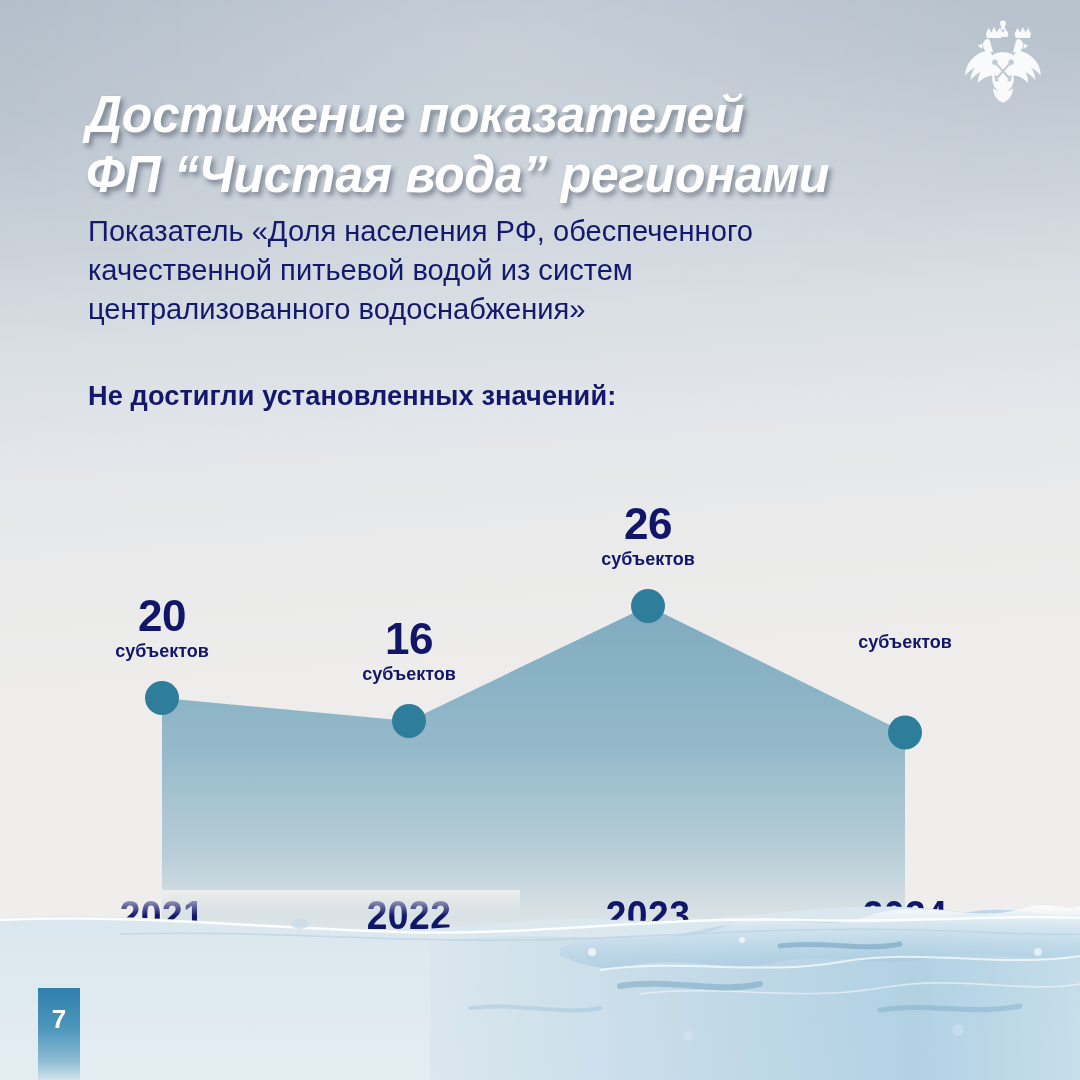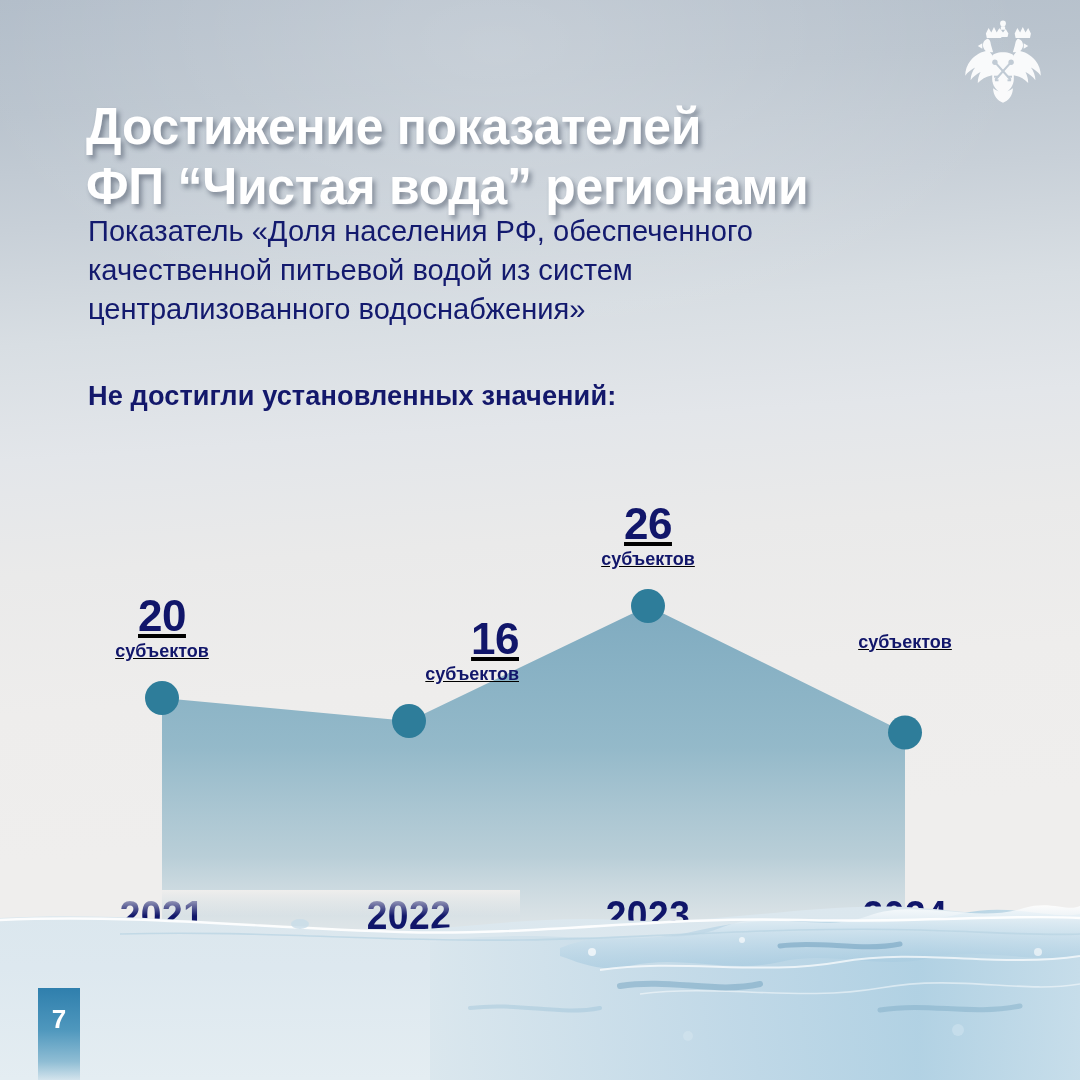--- a/index.html
+++ b/index.html
@@ -38,22 +38,23 @@
   
   #emblem {
     position:absolute; right:32px; top:16px;
     width:90px; height:96px;
     opacity:0.92;
   }
   #emblem svg { display:block; width:100%; height:100%; }
 
   
   #title-block {
-    position:absolute; left:86px; top:96px;
+    position:absolute; left:86px; top:84px;
     width:880px;
+    font-style:italic;
   }
   .title-line {
     font-size:52px;
     font-weight:bold;
     color:#ffffff;
     line-height:1.16;
     letter-spacing:-0.3px;
     white-space:nowrap;
     text-shadow:3px 4px 5px rgba(40,52,70,0.45);
     transform:scaleX(0.96);
@@ -93,21 +94,20 @@
     width:1080px; height:1080px;
     pointer-events:none;
   }
   #chart svg { display:block; width:1080px; height:1080px; }
 
   .pt-label {
     position:absolute;
     text-align:center;
     width:220px;
     pointer-events:none;
-    text-decoration:underline;
   }
   .pt-value {
     font-size:44px;
     font-weight:bold;
     color:#11166a;
     line-height:1.0;
     letter-spacing:-0.5px;
   }
   .pt-unit {
     font-size:18px;
@@ -230,21 +230,21 @@
           <circle cx="648" cy="606" r="17" fill="#2e7d9a"></circle>
           <circle cx="905" cy="732.5" r="17" fill="#2e7d9a"></circle>
         </g>
     </svg>
   </div>
 
   <div class="pt-label" id="lbl0" style="left: 52px; top: 594px;">
     <div class="pt-value">20</div>
     <div class="pt-unit">субъектов</div>
   </div>
-  <div class="pt-label" id="lbl1" style="left: 299px; top: 617px; text-align: right;">
+  <div class="pt-label" id="lbl1" style="left: 299px; top: 617px;">
     <div class="pt-value">16</div>
     <div class="pt-unit">субъектов</div>
   </div>
   <div class="pt-label" id="lbl2" style="left: 538px; top: 502px;">
     <div class="pt-value">26</div>
     <div class="pt-unit">субъектов</div>
   </div>
   <div class="pt-label" id="lbl3" style="left: 795px; top: 628.5px;">
     <div class="pt-unit">субъектов</div>
   </div>

